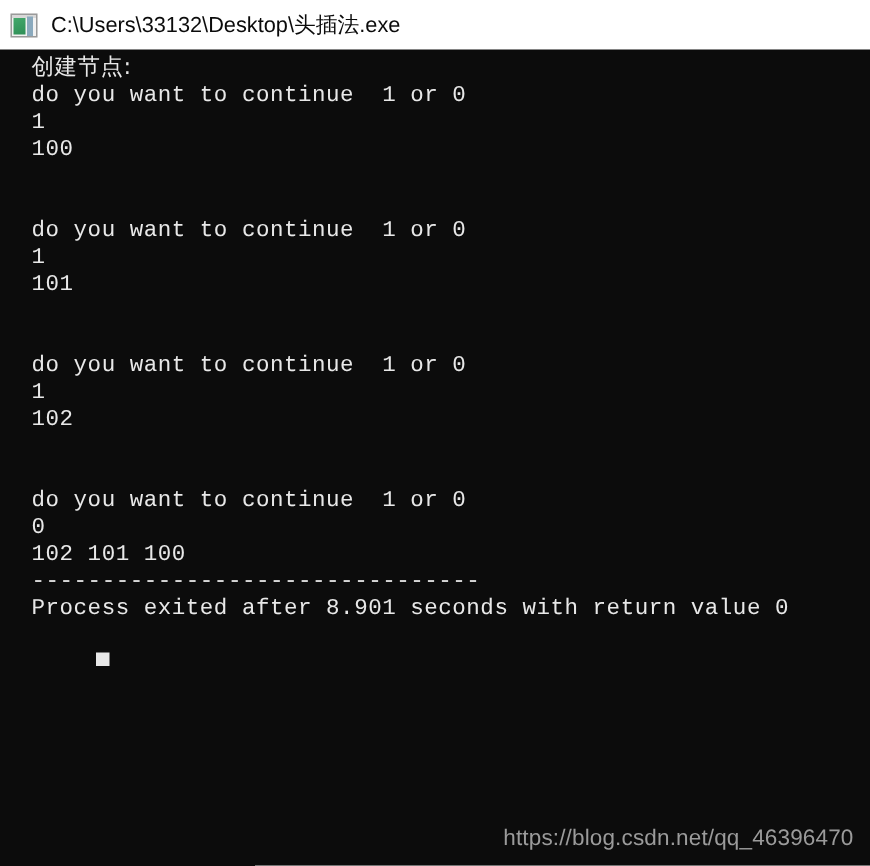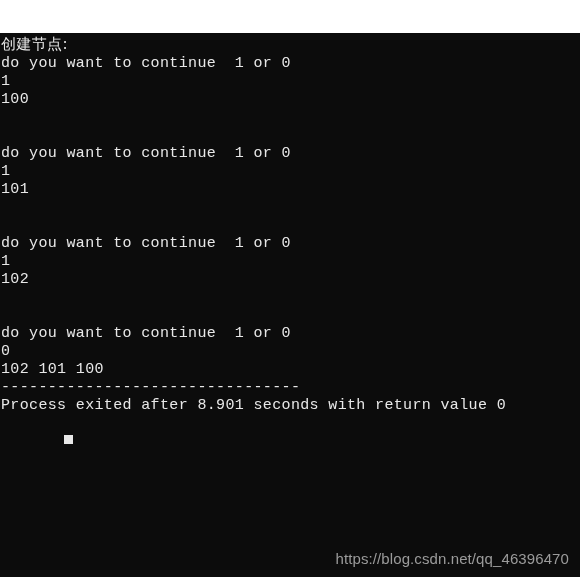--- a/index.html
+++ b/index.html
@@ -96,20 +96,21 @@
     position: absolute;
     left: 1px;
     top: 2px;
     margin: 0;
     font-family: "Liberation Mono", "DejaVu Sans Mono", monospace;
     font-size: 15px;
     line-height: 18px;
     color: #e8e8e8;
     white-space: pre;
     letter-spacing: 0.35px;
+    padding-left: 20px;
   }
 
   .cn {
     font-family: "DejaVu Sans", sans-serif;
   }
 
   #cursor-line {
     position: absolute;
     left: 1px;
     top: 380px;
@@ -139,20 +140,28 @@
     color: #9b9b9b;
     white-space: pre;
     letter-spacing: 0.1px;
   }
 </style>
 </head>
 <body>
 
 <div id="window">
 
+  <div id="titlebar">
+    <span id="app-icon">
+      <span class="ic-top"></span>
+      <span class="ic-green"></span>
+      <span class="ic-blue"></span>
+    </span>
+    <span id="title-text">C:\Users\33132\Desktop\头插法.exe</span>
+  </div>
 
   <div id="console">
     <pre id="console-text"><span class="cn">创建节点:</span>
 <span>do you want to continue  1 or 0</span>
 <span>1</span>
 <span>100</span>
 <span></span>
 <span></span>
 <span>do you want to continue  1 or 0</span>
 <span>1</span>

